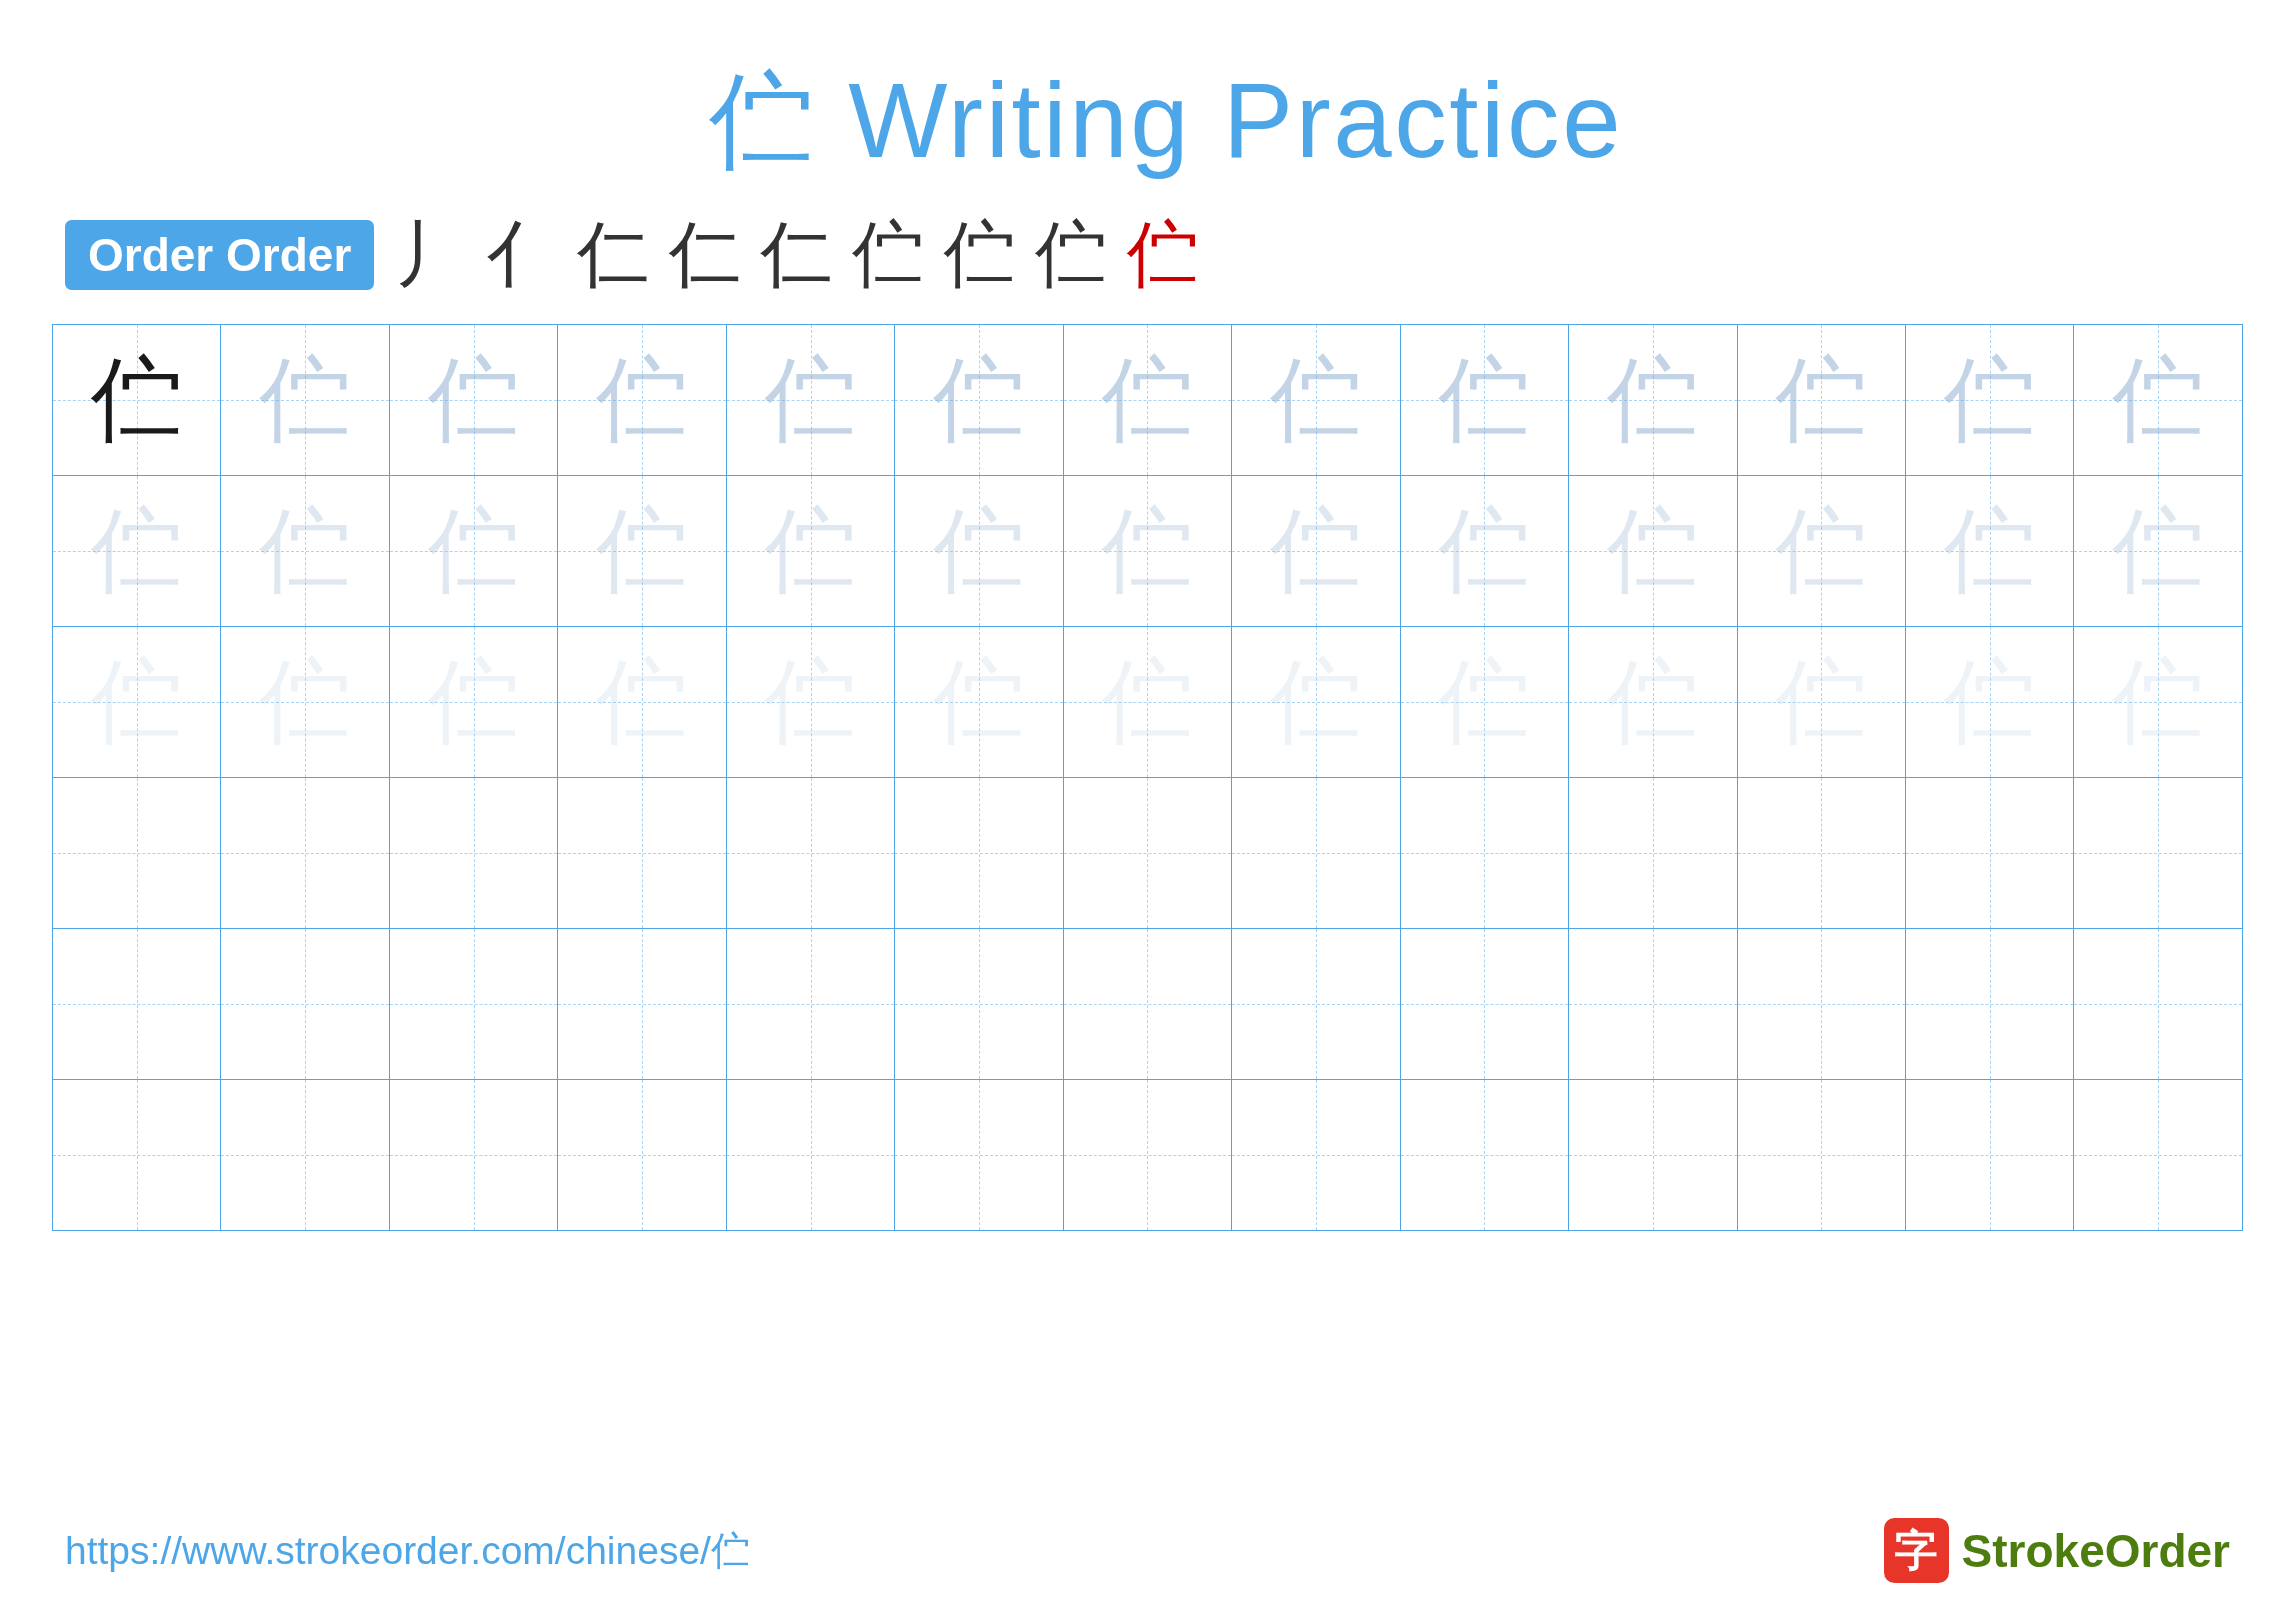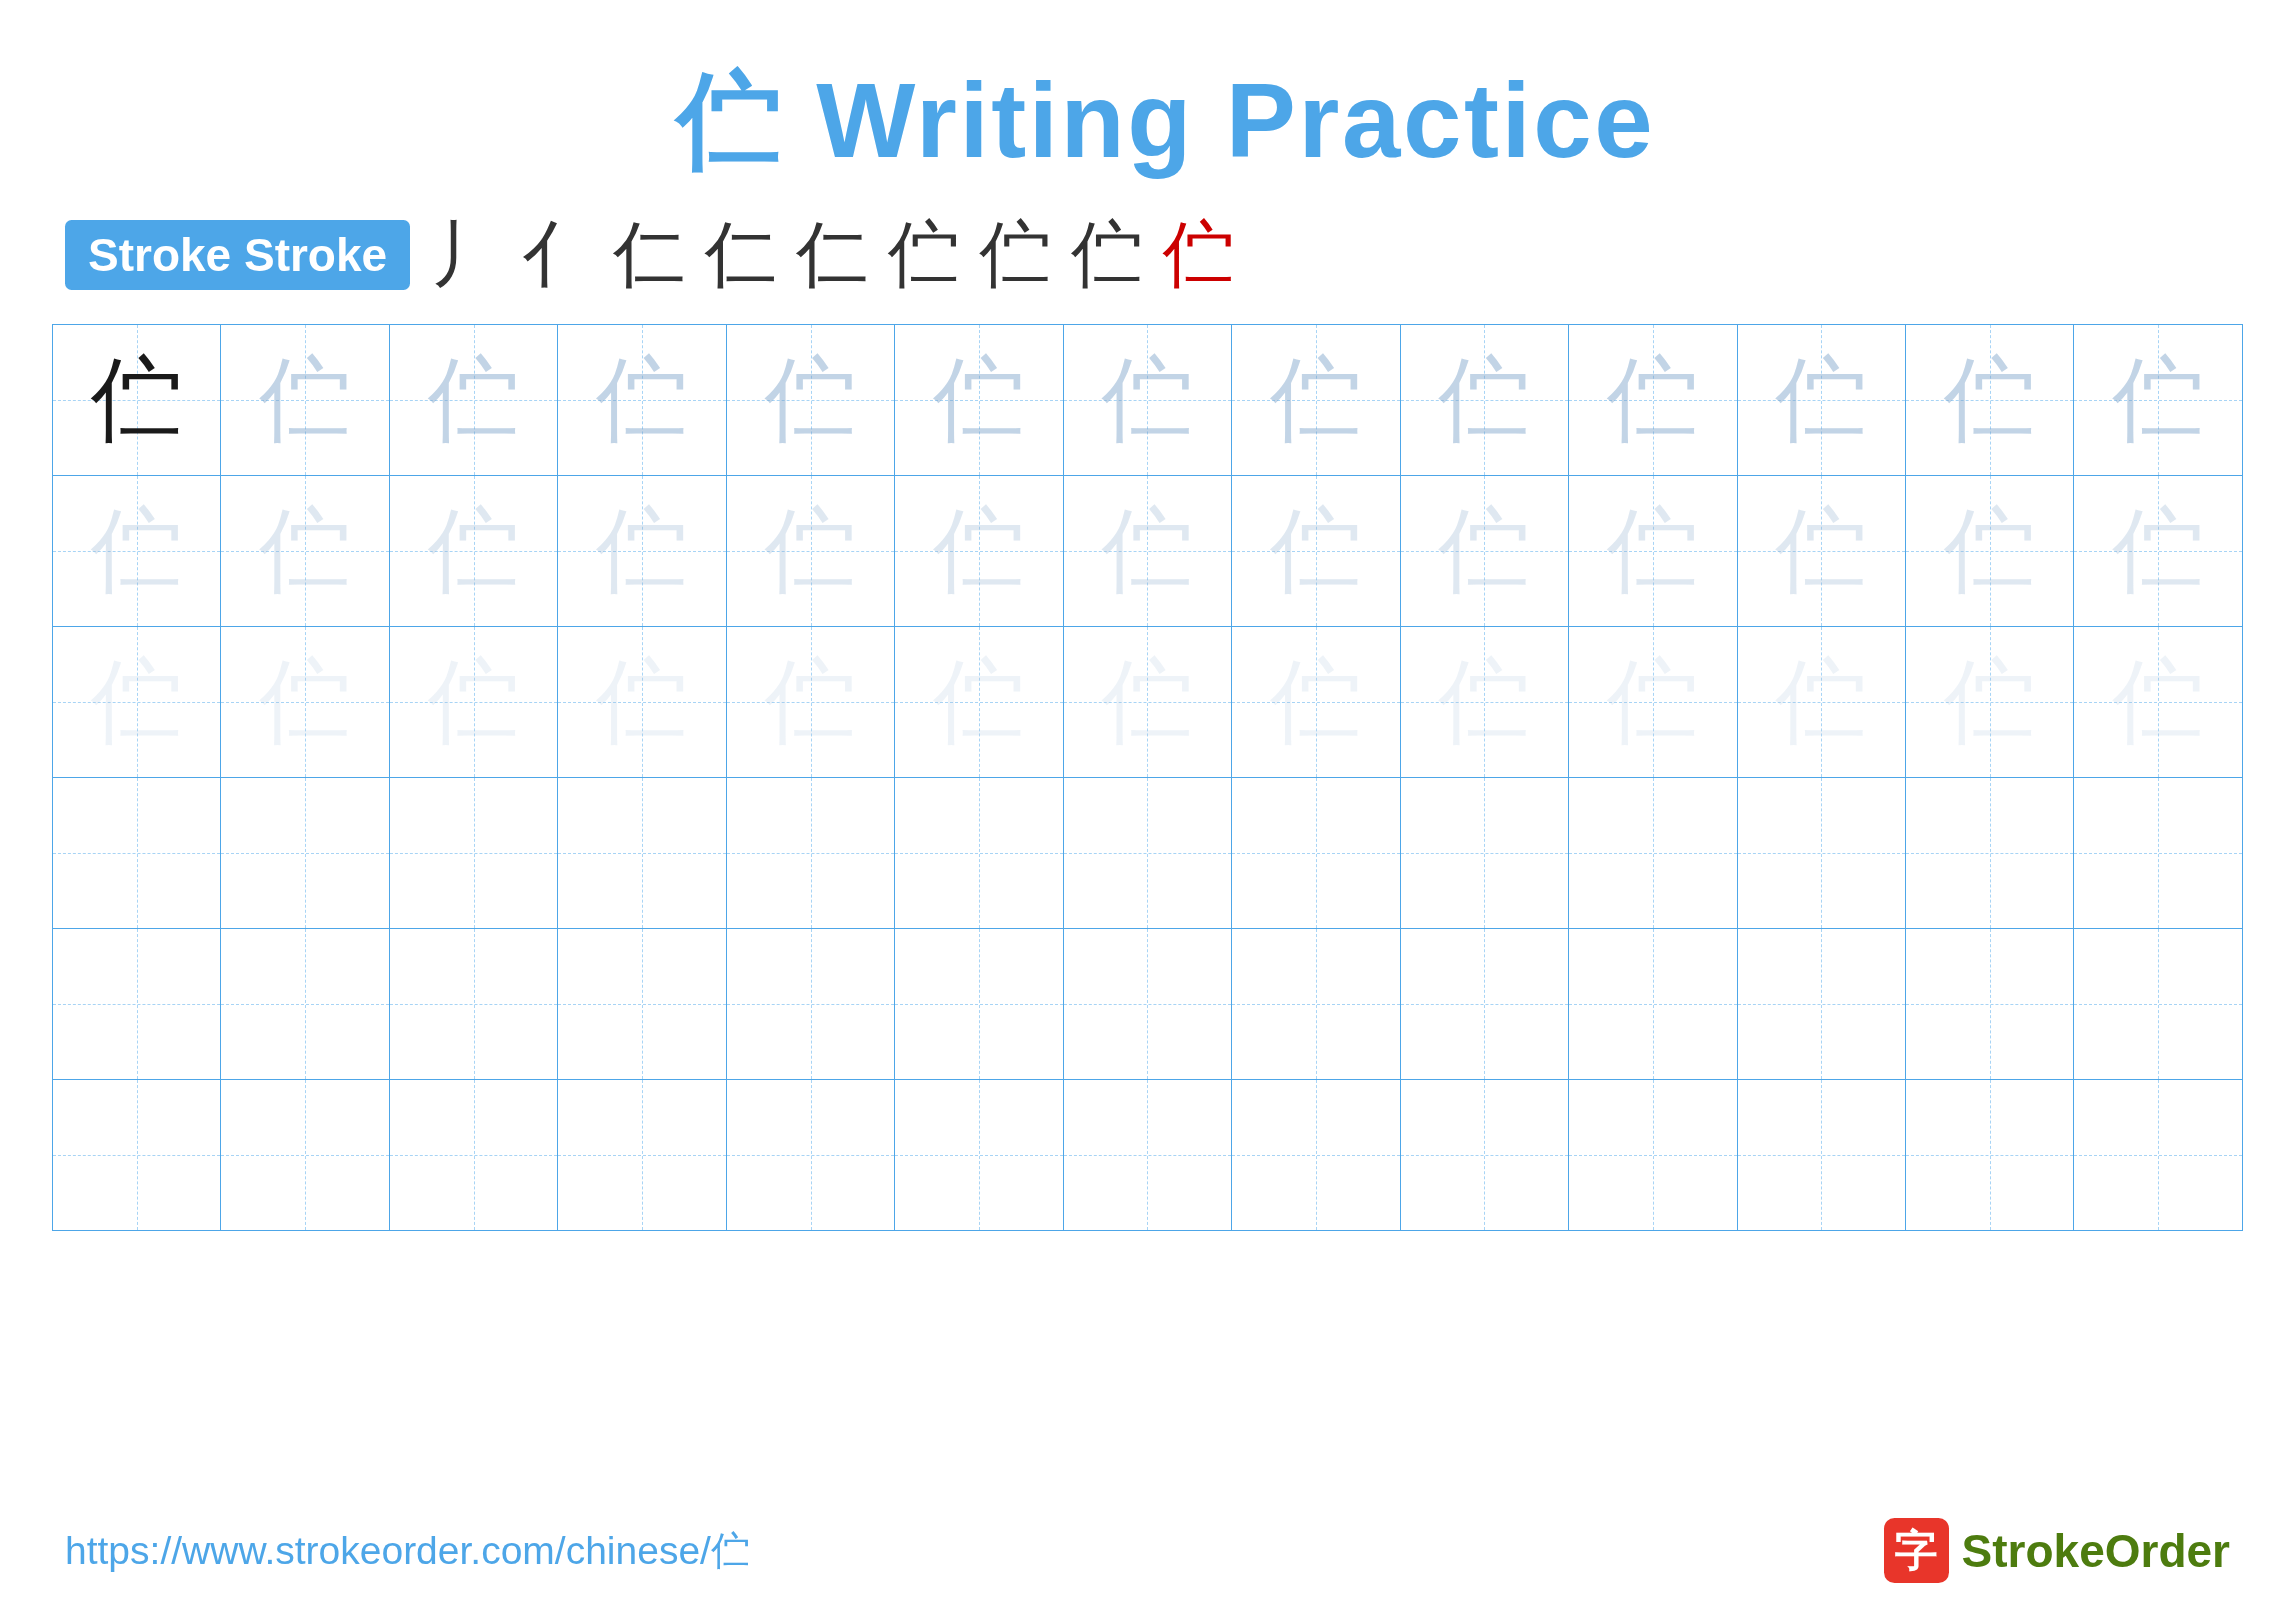--- a/index.html
+++ b/index.html
@@ -14,21 +14,21 @@
 
     
     #title-area {
       text-align: center;
       padding-top: 52px;
       margin-bottom: 26px;
     }
     #title-area h1 {
       font-size: 105px;
       color: #4da6e8;
-      font-weight: bold;
+      font-weight: normal;
       letter-spacing: 2.6px;
       margin-left: 37px;
     }
     #title-area h1 .chinese-char {
       color: #4da6e8;
     }
 
     
     #stroke-order-row {
       display: flex;
@@ -162,21 +162,21 @@
 <body>
 
 <div id="title-area">
   <h1>
     <span class="chinese-char">伫</span>
     <span>Writing Practice</span>
   </h1>
 </div>
 
 <div id="stroke-order-row">
-  <div id="stroke-order-badge">Stroke Stroke</div>
+  <div id="stroke-order-badge">Order Order</div>
   <span class="stroke-step">丿</span>
   <span class="stroke-step">亻</span>
   <span class="stroke-step">仁</span>
   <span class="stroke-step">仁</span>
   <span class="stroke-step">仁</span>
   <span class="stroke-step">伫</span>
   <span class="stroke-step">伫</span>
   <span class="stroke-step">伫</span>
   <span class="stroke-step last-red">伫</span>
 </div>

